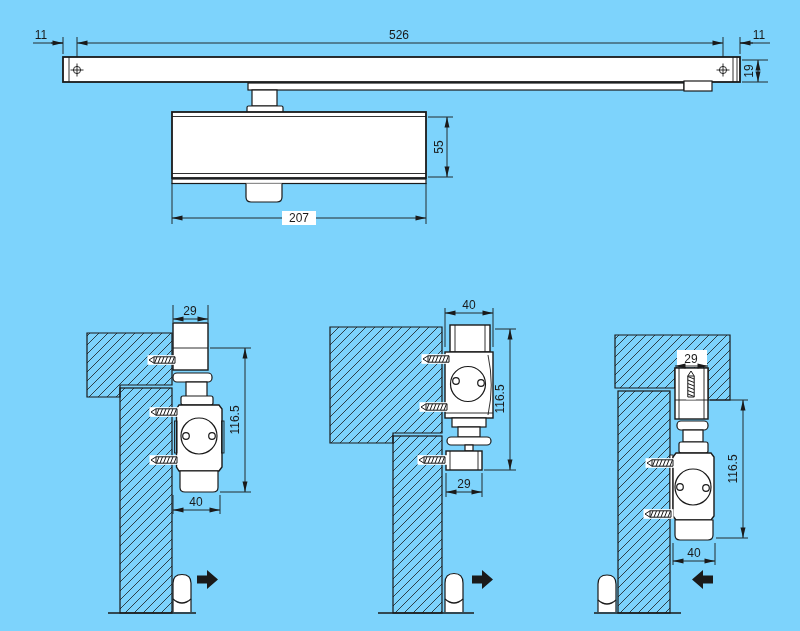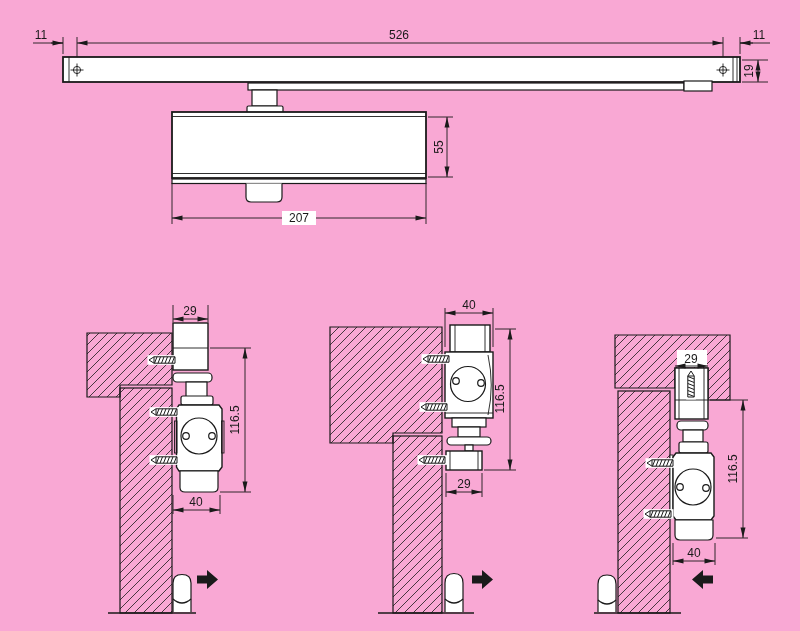--- a/index.html
+++ b/index.html
@@ -1,16 +1,16 @@
 <!DOCTYPE html>
 <html><head>
 <meta charset="utf-8">
 <style>
   html,body { margin:0; padding:0; background:#ffffff; }
-  .canvas { width:800px; height:631px; background:#f9a8d4; position:relative; overflow:hidden; }
+  .canvas { width:800px; height:631px; background:#7dd3fc; position:relative; overflow:hidden; }
   svg { display:block; }
   svg text {
     font-family: "Liberation Sans", "DejaVu Sans", sans-serif;
     font-size: 12px;
     fill: #1a1a1a;
   }
   .s   { stroke:#1a1a1a; fill:none; }
   .sf  { stroke:#1a1a1a; fill:#ffffff; }
   .w09 { stroke-width:0.9; }
   .w12 { stroke-width:1.2; }

